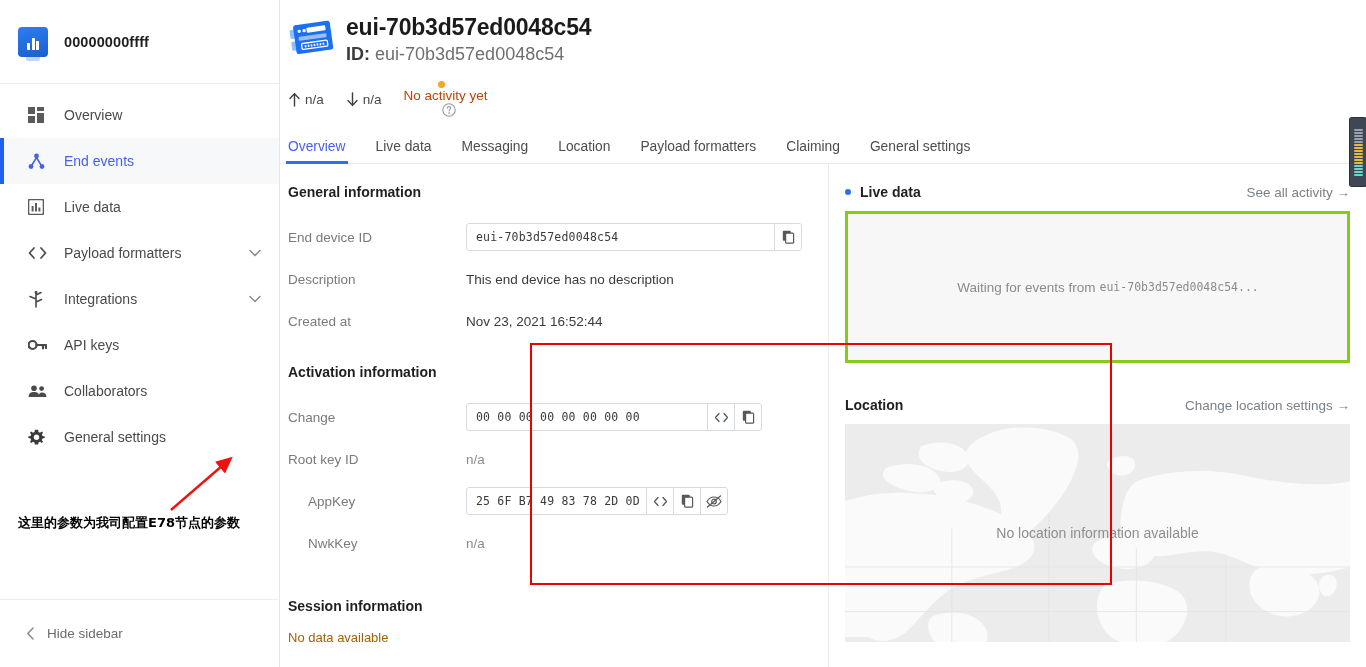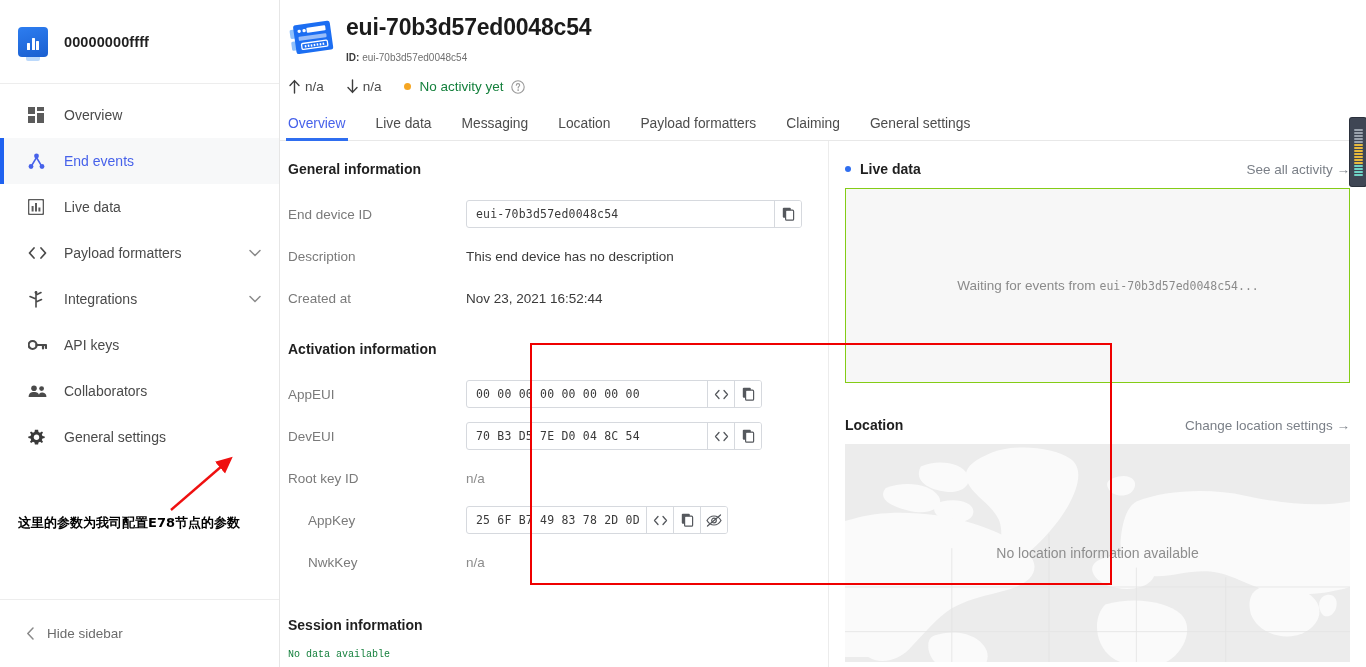--- a/index.html
+++ b/index.html
@@ -101,27 +101,27 @@
     background: #ffffff; overflow: hidden;
   }
 
   .hdr { padding: 14px 0 0 0; }
   .hdr-top { display: flex; align-items: flex-start; padding-left: 8px; }
   .dev-ico { flex: 0 0 50px; width: 50px; height: 44px; position: relative; margin-top: 4px; }
   .hdr-text { margin-left: 8px; }
   .dev-title {
     font-size: 23px; font-weight: bold; color: #1b1b1b; letter-spacing: -.2px; line-height: 1.15;
   }
-  .dev-sub { margin-top: 12px; font-size: 10px; color: #6f6f6f; }
+  .dev-sub { margin-top: 4px; font-size: 18px; color: #6f6f6f; }
   .dev-sub b { color: #3c3c3c; font-weight: bold; }
 
   .hdr-stats { display: flex; align-items: center; padding-left: 8px; margin-top: 16px; font-size: 13.5px; color: #4a4a4a; gap: 0; }
   .stat { display: flex; align-items: center; margin-right: 22px; }
   .stat .ar { margin-right: 4px; display: flex; color:#3d3d3d; }
-  .activity { display: flex; align-items: center; color: #15803d; }
+  .activity { display: flex; align-items: center; color: #c2410c; flex-direction: column; }
   .activity .dot { width: 7px; height: 7px; border-radius: 50%; background: #f5a623; margin-right: 9px; }
   .activity .qm { margin-left: 7px; color: #9a9a9a; display:flex; }
 
   .tabs {
     display: flex; align-items: flex-end;
     margin-top: 15px; padding-left: 8px;
     border-bottom: 1px solid #e8e8e8;
     height: 32px;
   }
   .tab {
@@ -176,38 +176,38 @@
     z-index: 30;
   }
 
   
   .panel-head { display: flex; align-items: center; justify-content: space-between; margin-bottom: 11px; }
   .panel-title { font-size: 14px; font-weight: bold; color: #1f1f1f; display: flex; align-items: center; }
   .panel-title .bdot { width: 6px; height: 6px; border-radius: 50%; background: #2f6ef0; margin-right: 9px; }
   .panel-link { font-size: 13.5px; color: #7a7f87; cursor: pointer; white-space: nowrap; }
 
   .live-box {
-    height: 195px; background: #f7f7f7; border: 1px solid #84cc16;
+    height: 152px; background: #f7f7f7; border: 3px solid #84cc16;
     display: flex; align-items: center; justify-content: center;
     font-size: 13.5px; color: #8b8b8b; padding-left: 21px;
   }
   .live-box .mono { font-family: "DejaVu Sans Mono", monospace; font-size: 11.5px; color: #8b8b8b; margin-left:4px; }
 
   .loc-wrap { margin-top: 34px; }
   .map-box {
     height: 218px; background: #ececec; position: relative; overflow: hidden;
     display: flex; align-items: center; justify-content: center;
   }
   .map-box svg { position: absolute; left: 0; top: 0; width: 100%; height: 100%; }
   .map-msg { position: relative; font-size: 14px; color: #8e8e8e; z-index: 2; }
 
   
   .session { padding-left: 8px; margin-top: 22px; }
   .session .st { font-size: 14px; font-weight: bold; color: #1f1f1f; }
-  .session .sv { font-size: 10px; color: #15803d; margin-top: 16px; font-family: Liberation Mono, monospace; }
+  .session .sv { font-size: 13px; color: #a16207; margin-top: 16px; }
 
   
   .scroll-track {
     position: absolute; right: 0; top: 0; width: 16px; height: 667px;
     background: #ffffff; z-index: 40;
   }
   .scroll-thumb {
     position: absolute; right: 0px; top: 118px; width: 16px; height: 68px;
     background: #3f4654; border-radius: 2px;
     display: flex; flex-direction: column; align-items: center; justify-content: center;
@@ -459,54 +459,37 @@
         <div class="row">
           <div class="key">Created at</div>
           <div class="val">Nov 23, 2021 16:52:44</div>
         </div>
 
         <div style="height:22px"></div>
 
         <div class="sec-title">Activation information</div>
 
         <div class="row">
-          <div class="key">AppEUI</div>
+          <div class="key">Change</div>
           <div class="field narrow">
             <div class="fval">00 00 00 00 00 00 00 00</div>
             <div class="fbtn">
               <svg width="15" height="11" viewBox="0 0 15 11">
                   <path d="M5 1.5 L1.5 5.5 L5 9.5 M10 1.5 L13.5 5.5 L10 9.5" stroke="#55585d" stroke-width="1.3" fill="none" stroke-linecap="round" stroke-linejoin="round"></path>
                 </svg>
             </div>
             <div class="fbtn">
               <svg width="13" height="14" viewBox="0 0 13 14">
                   <rect x="0.8" y="0.8" width="8" height="10" rx="1" fill="#55585d"></rect>
                   <rect x="3.6" y="3.2" width="8" height="10" rx="1" fill="#ffffff" stroke="#55585d" stroke-width="1.2"></rect>
                 </svg>
             </div>
           </div>
         </div>
 
-        <div class="row">
-          <div class="key">DevEUI</div>
-          <div class="field narrow">
-            <div class="fval">70 B3 D5 7E D0 04 8C 54</div>
-            <div class="fbtn">
-              <svg width="15" height="11" viewBox="0 0 15 11">
-                  <path d="M5 1.5 L1.5 5.5 L5 9.5 M10 1.5 L13.5 5.5 L10 9.5" stroke="#55585d" stroke-width="1.3" fill="none" stroke-linecap="round" stroke-linejoin="round"></path>
-                </svg>
-            </div>
-            <div class="fbtn">
-              <svg width="13" height="14" viewBox="0 0 13 14">
-                  <rect x="0.8" y="0.8" width="8" height="10" rx="1" fill="#55585d"></rect>
-                  <rect x="3.6" y="3.2" width="8" height="10" rx="1" fill="#ffffff" stroke="#55585d" stroke-width="1.2"></rect>
-                </svg>
-            </div>
-          </div>
-        </div>
 
         <div class="row">
           <div class="key">Root key ID</div>
           <div class="val na">n/a</div>
         </div>
 
         <div class="row">
           <div class="key indent">AppKey</div>
           <div class="field narrower">
             <div class="fval">25 6F B7 49 83 78 2D 0D 74 8D FE E2 0…</div>

